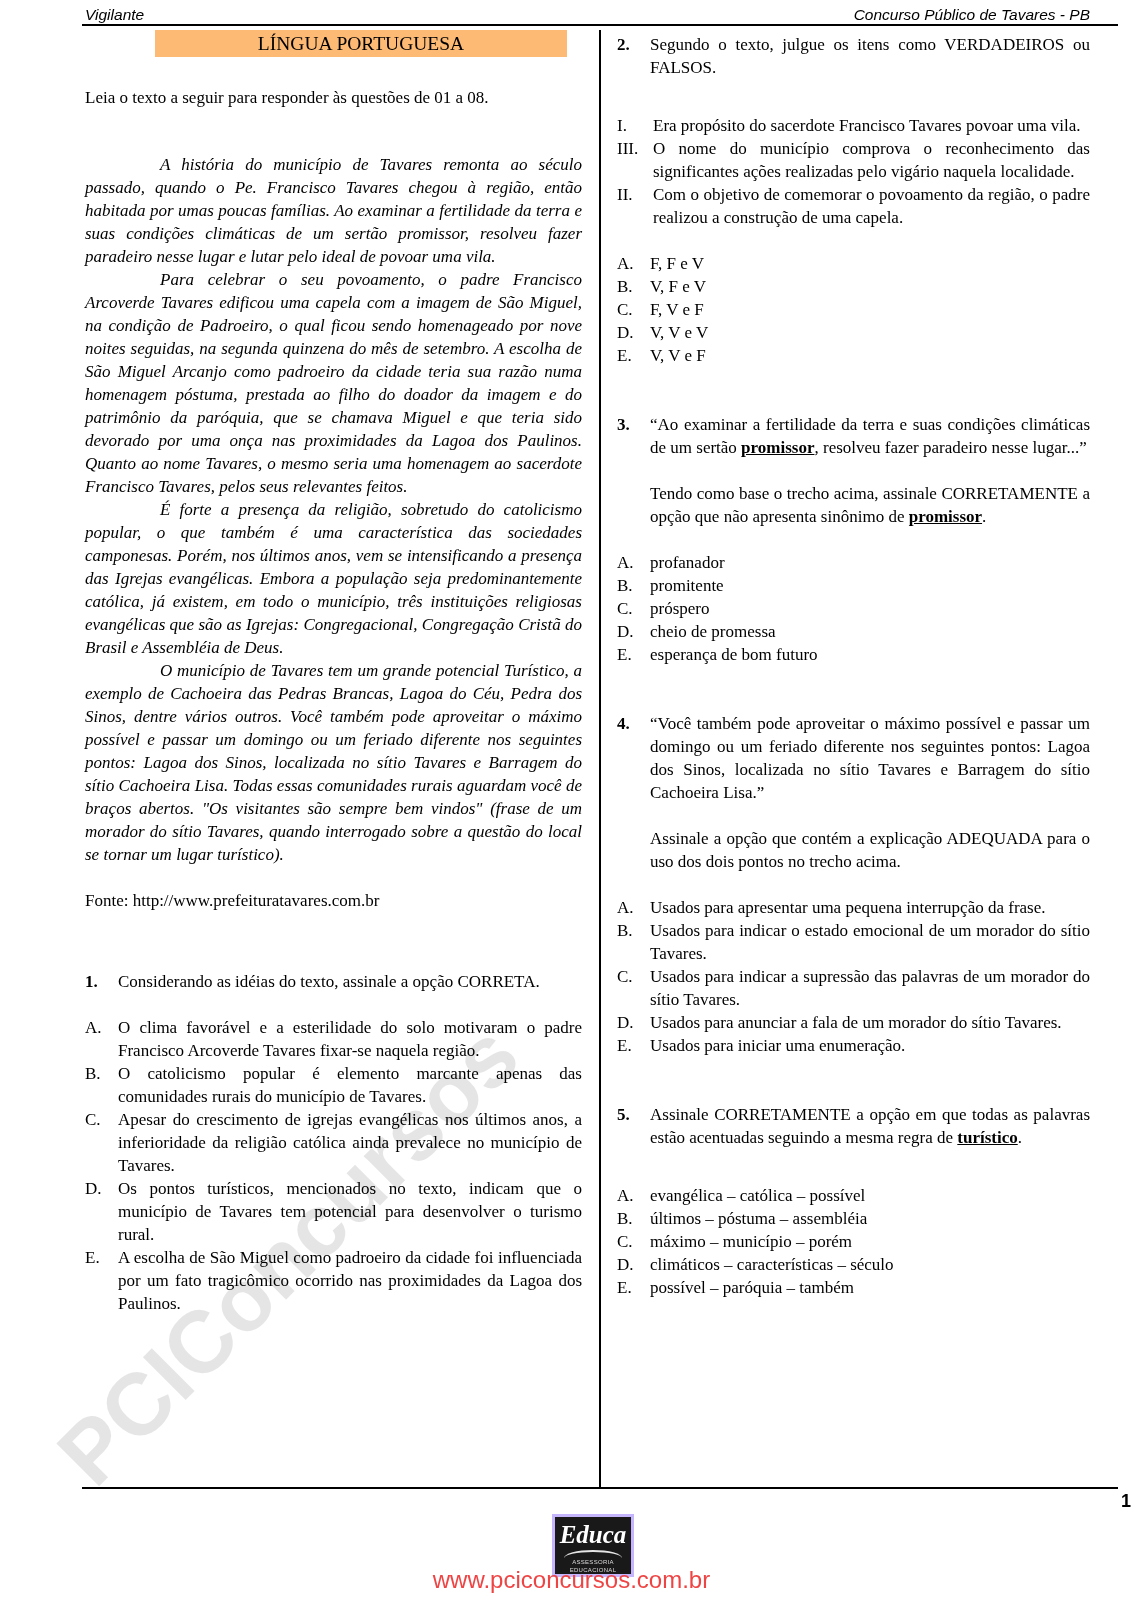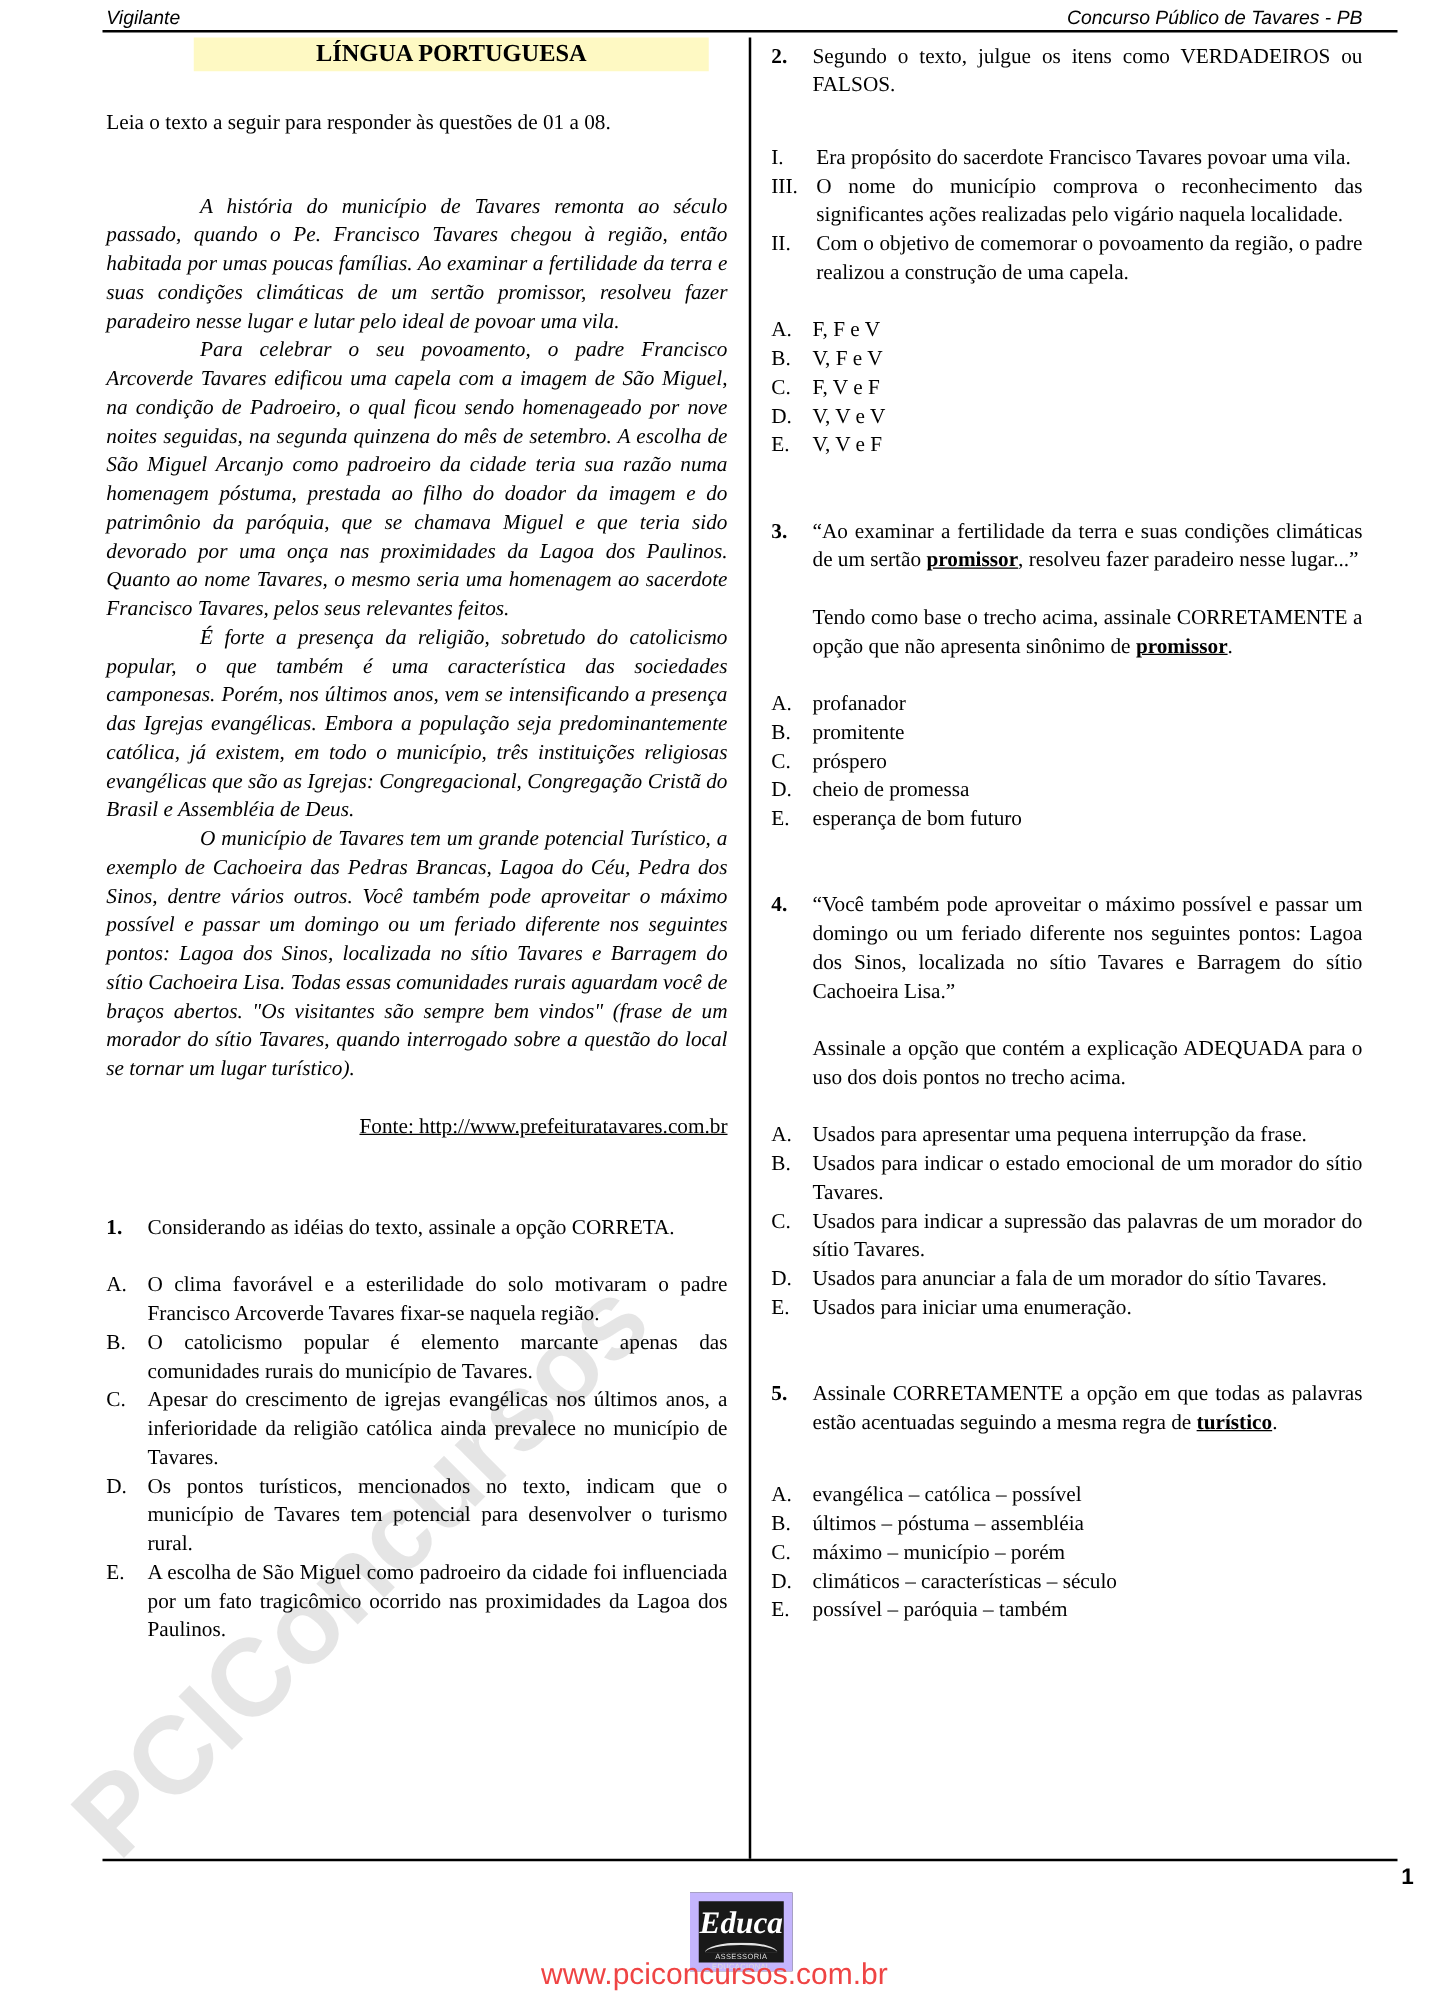--- a/index.html
+++ b/index.html
@@ -14,26 +14,26 @@
   .hdr-right{right:53px;}
   .rule{position:absolute;left:82px;right:25px;border-top:2px solid #000;z-index:2;}
   .rule-top{top:24px;}
   .rule-bottom{top:1487px;}
   .vdiv{position:absolute;left:599px;top:30px;height:1457px;border-left:2px solid #000;z-index:2;}
 
   .col{position:absolute;z-index:1;}
   .col-left{left:85px;top:30px;width:497px;}
   .col-right{left:617px;top:33px;width:473px;}
 
-  .section-title{margin-left:70px;width:412px;background:#fef9c3;text-align:center;
-                 font-weight:bold;font-size:19.5px;line-height:27px;}
+  .section-title{margin-left:70px;width:412px;background:#fdba74;text-align:center;
+                 font-weight:normal;font-size:19.5px;line-height:27px;}
   .intro{margin:29px 0 0 0;}
   .para{margin:0;text-align:justify;text-indent:75px;font-style:italic;}
   .p-first{margin-top:44px;}
-  .fonte{margin:23px 0 0 0;text-align:right;text-decoration:underline;}
+  .fonte{margin:23px 0 0 0;text-align:left;}
 
   .q{display:flex;}
   .qnum{flex:none;width:33px;font-weight:bold;}
   .qbody{flex:1;}
   .just{text-align:justify;}
   .opt{display:flex;}
   .olet{flex:none;width:33px;}
   .obody{flex:1;text-align:justify;}
   .ritem{display:flex;}
   .rlet{flex:none;width:36px;}
@@ -41,21 +41,21 @@
   .indent33{margin-left:33px;}
   .mt1{margin-top:23px}.mt15{margin-top:35px}.mt2{margin-top:46px}.mt25{margin-top:58px}
   .kw{font-weight:bold;text-decoration:underline;}
 
   .watermark{position:absolute;left:-10px;top:1256px;width:570px;text-align:center;
      font-family:"Liberation Sans",sans-serif;font-weight:bold;font-size:88px;
      color:rgba(0,0,0,0.10);transform:rotate(-45deg);z-index:0;pointer-events:none;
      white-space:nowrap;}
 
   .educa{position:absolute;left:552px;top:1514px;width:82px;height:63px;background:#191919;
-     border:7px solid #c4b5fd;box-sizing:border-box;text-align:center;color:#fff;z-index:2;}
+     border:3px solid #c4b5fd;box-sizing:border-box;text-align:center;color:#fff;z-index:2;}
   .educa-name{font-family:"Liberation Serif",serif;font-style:italic;font-weight:bold;
      font-size:25px;line-height:29px;margin-top:3px;}
   .educa-arc{width:58px;height:6px;margin:1px auto 0;border-top:2px solid #e5e5e5;
      border-radius:50% 50% 0 0 / 100% 100% 0 0;}
   .educa-tag{font-family:"Liberation Sans",sans-serif;font-size:6px;line-height:8px;
      letter-spacing:.3px;color:#ddd;}
 
   .footer-url{position:absolute;left:0;width:100%;top:1568px;text-align:center;
      font-family:"Liberation Sans",sans-serif;font-size:24px;color:#ef4444;z-index:2;}
   .page-num{position:absolute;right:12px;top:1490px;font-family:"Liberation Sans",sans-serif;

